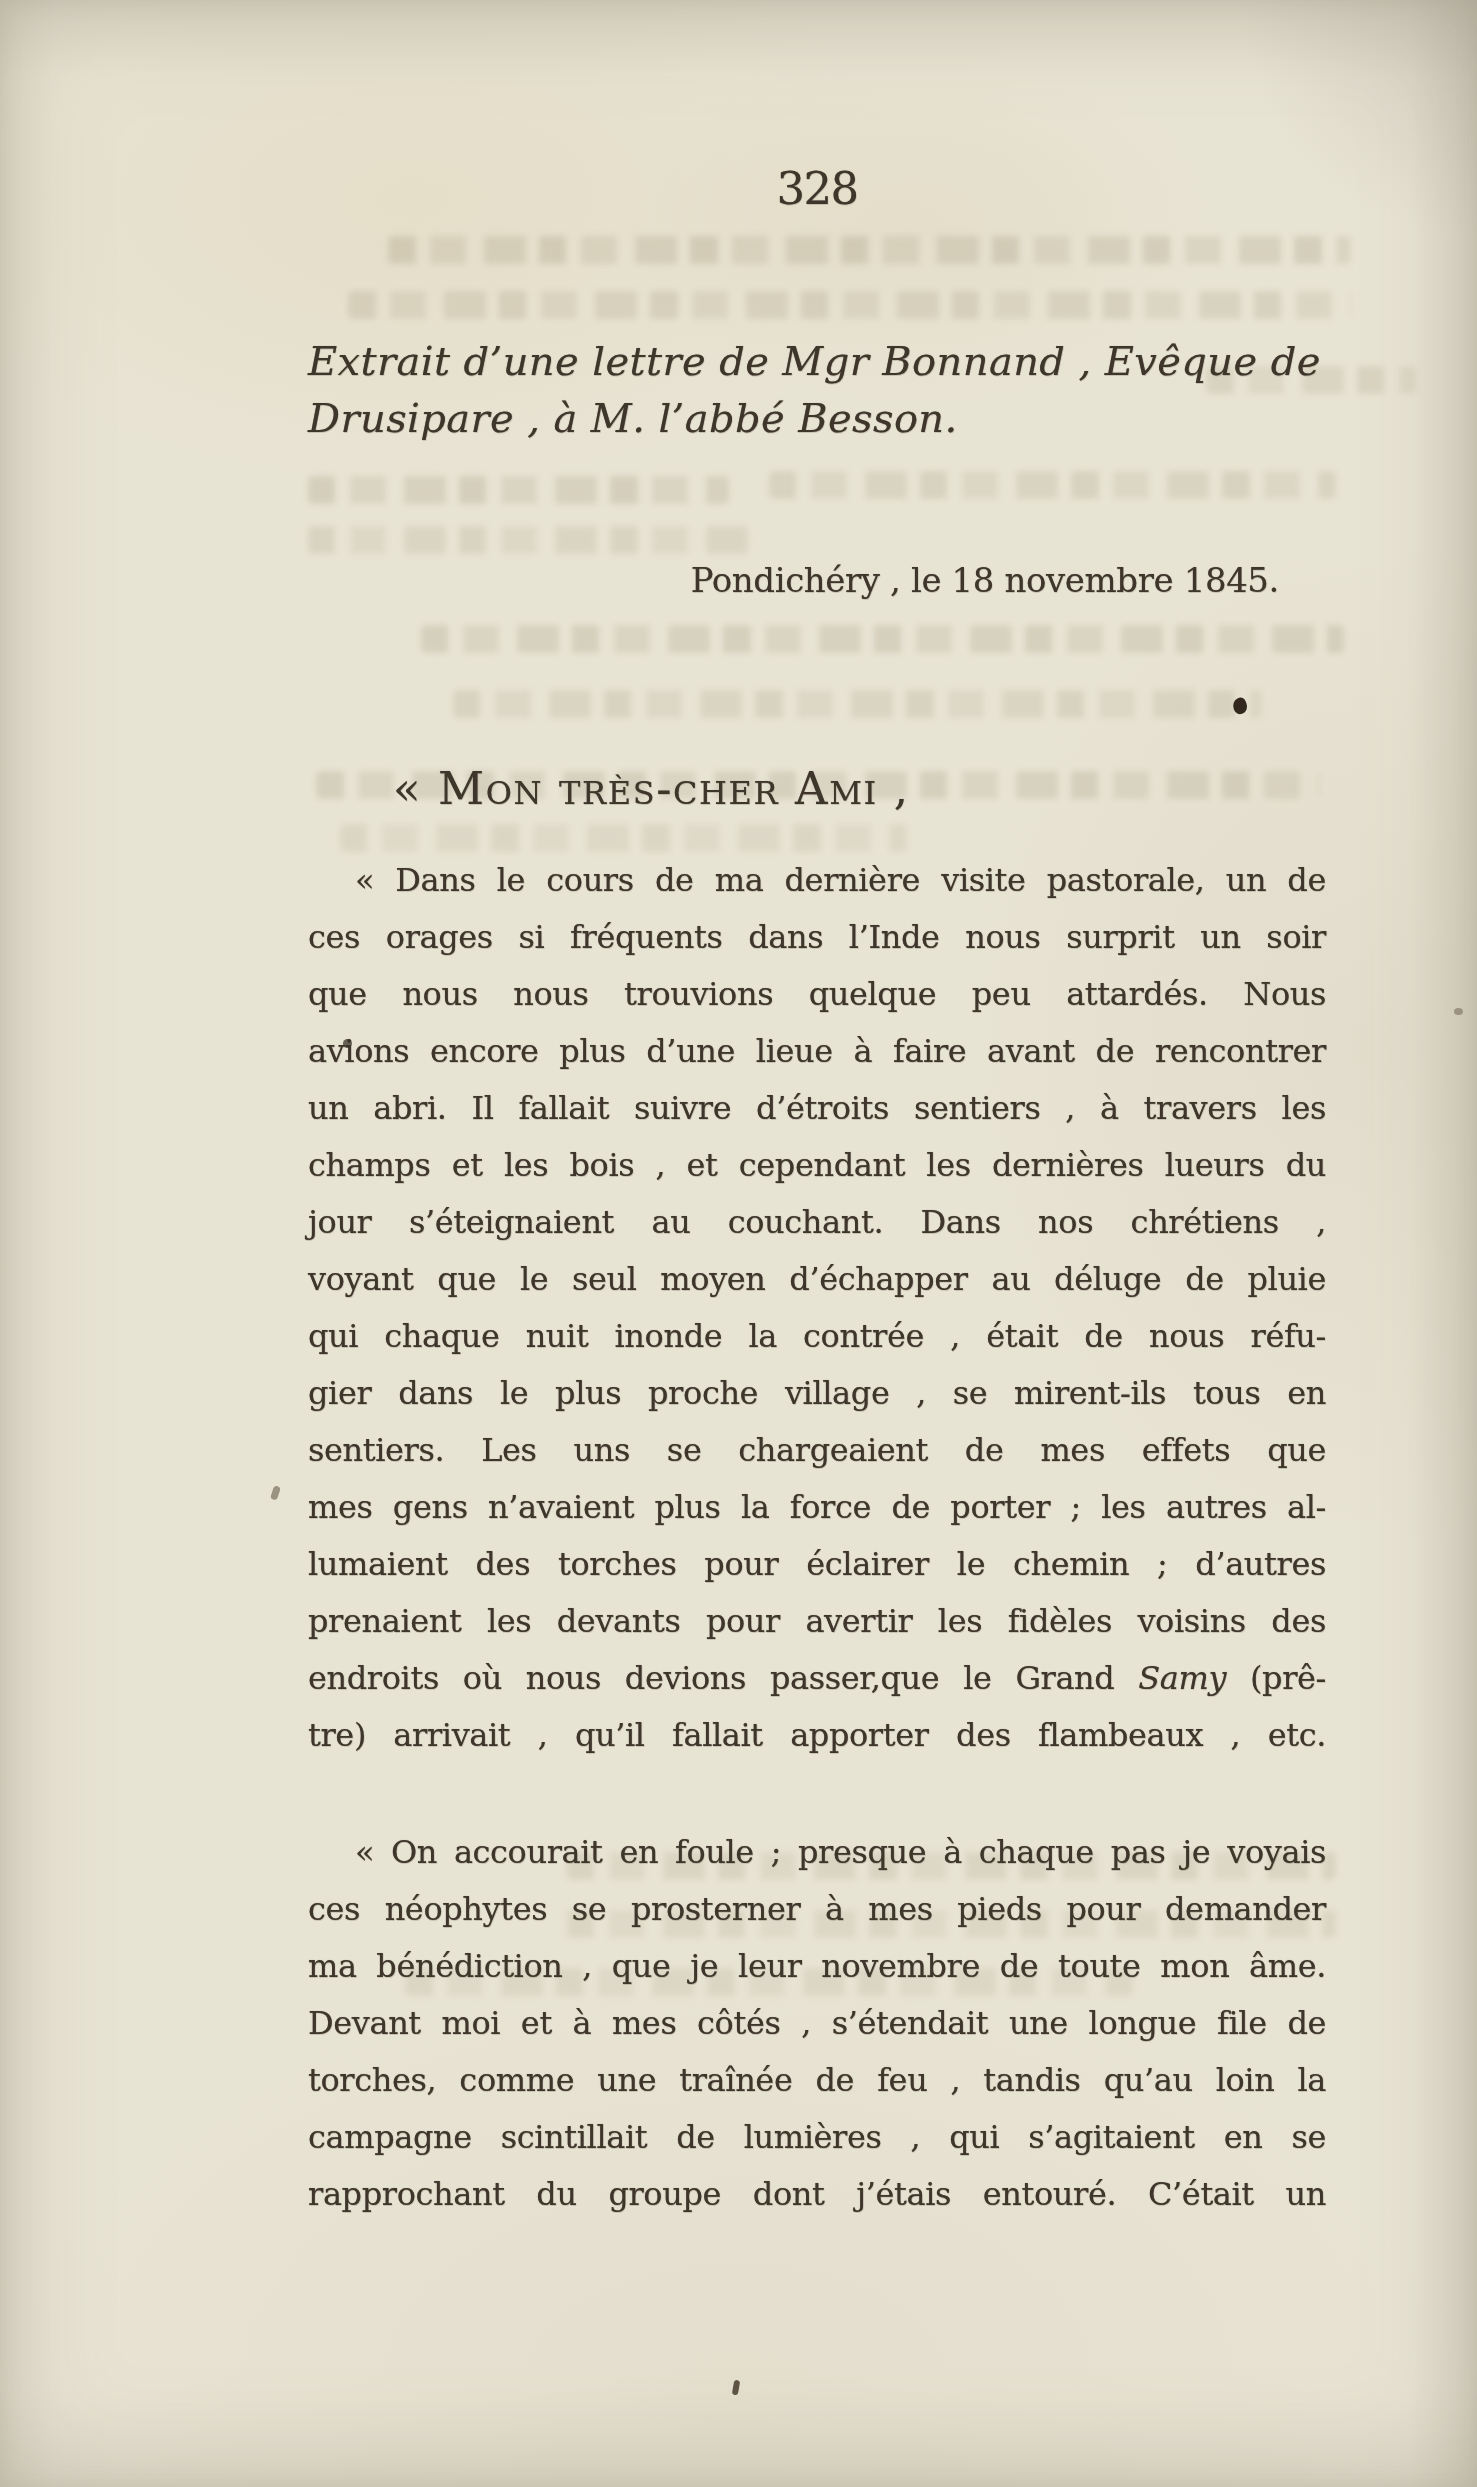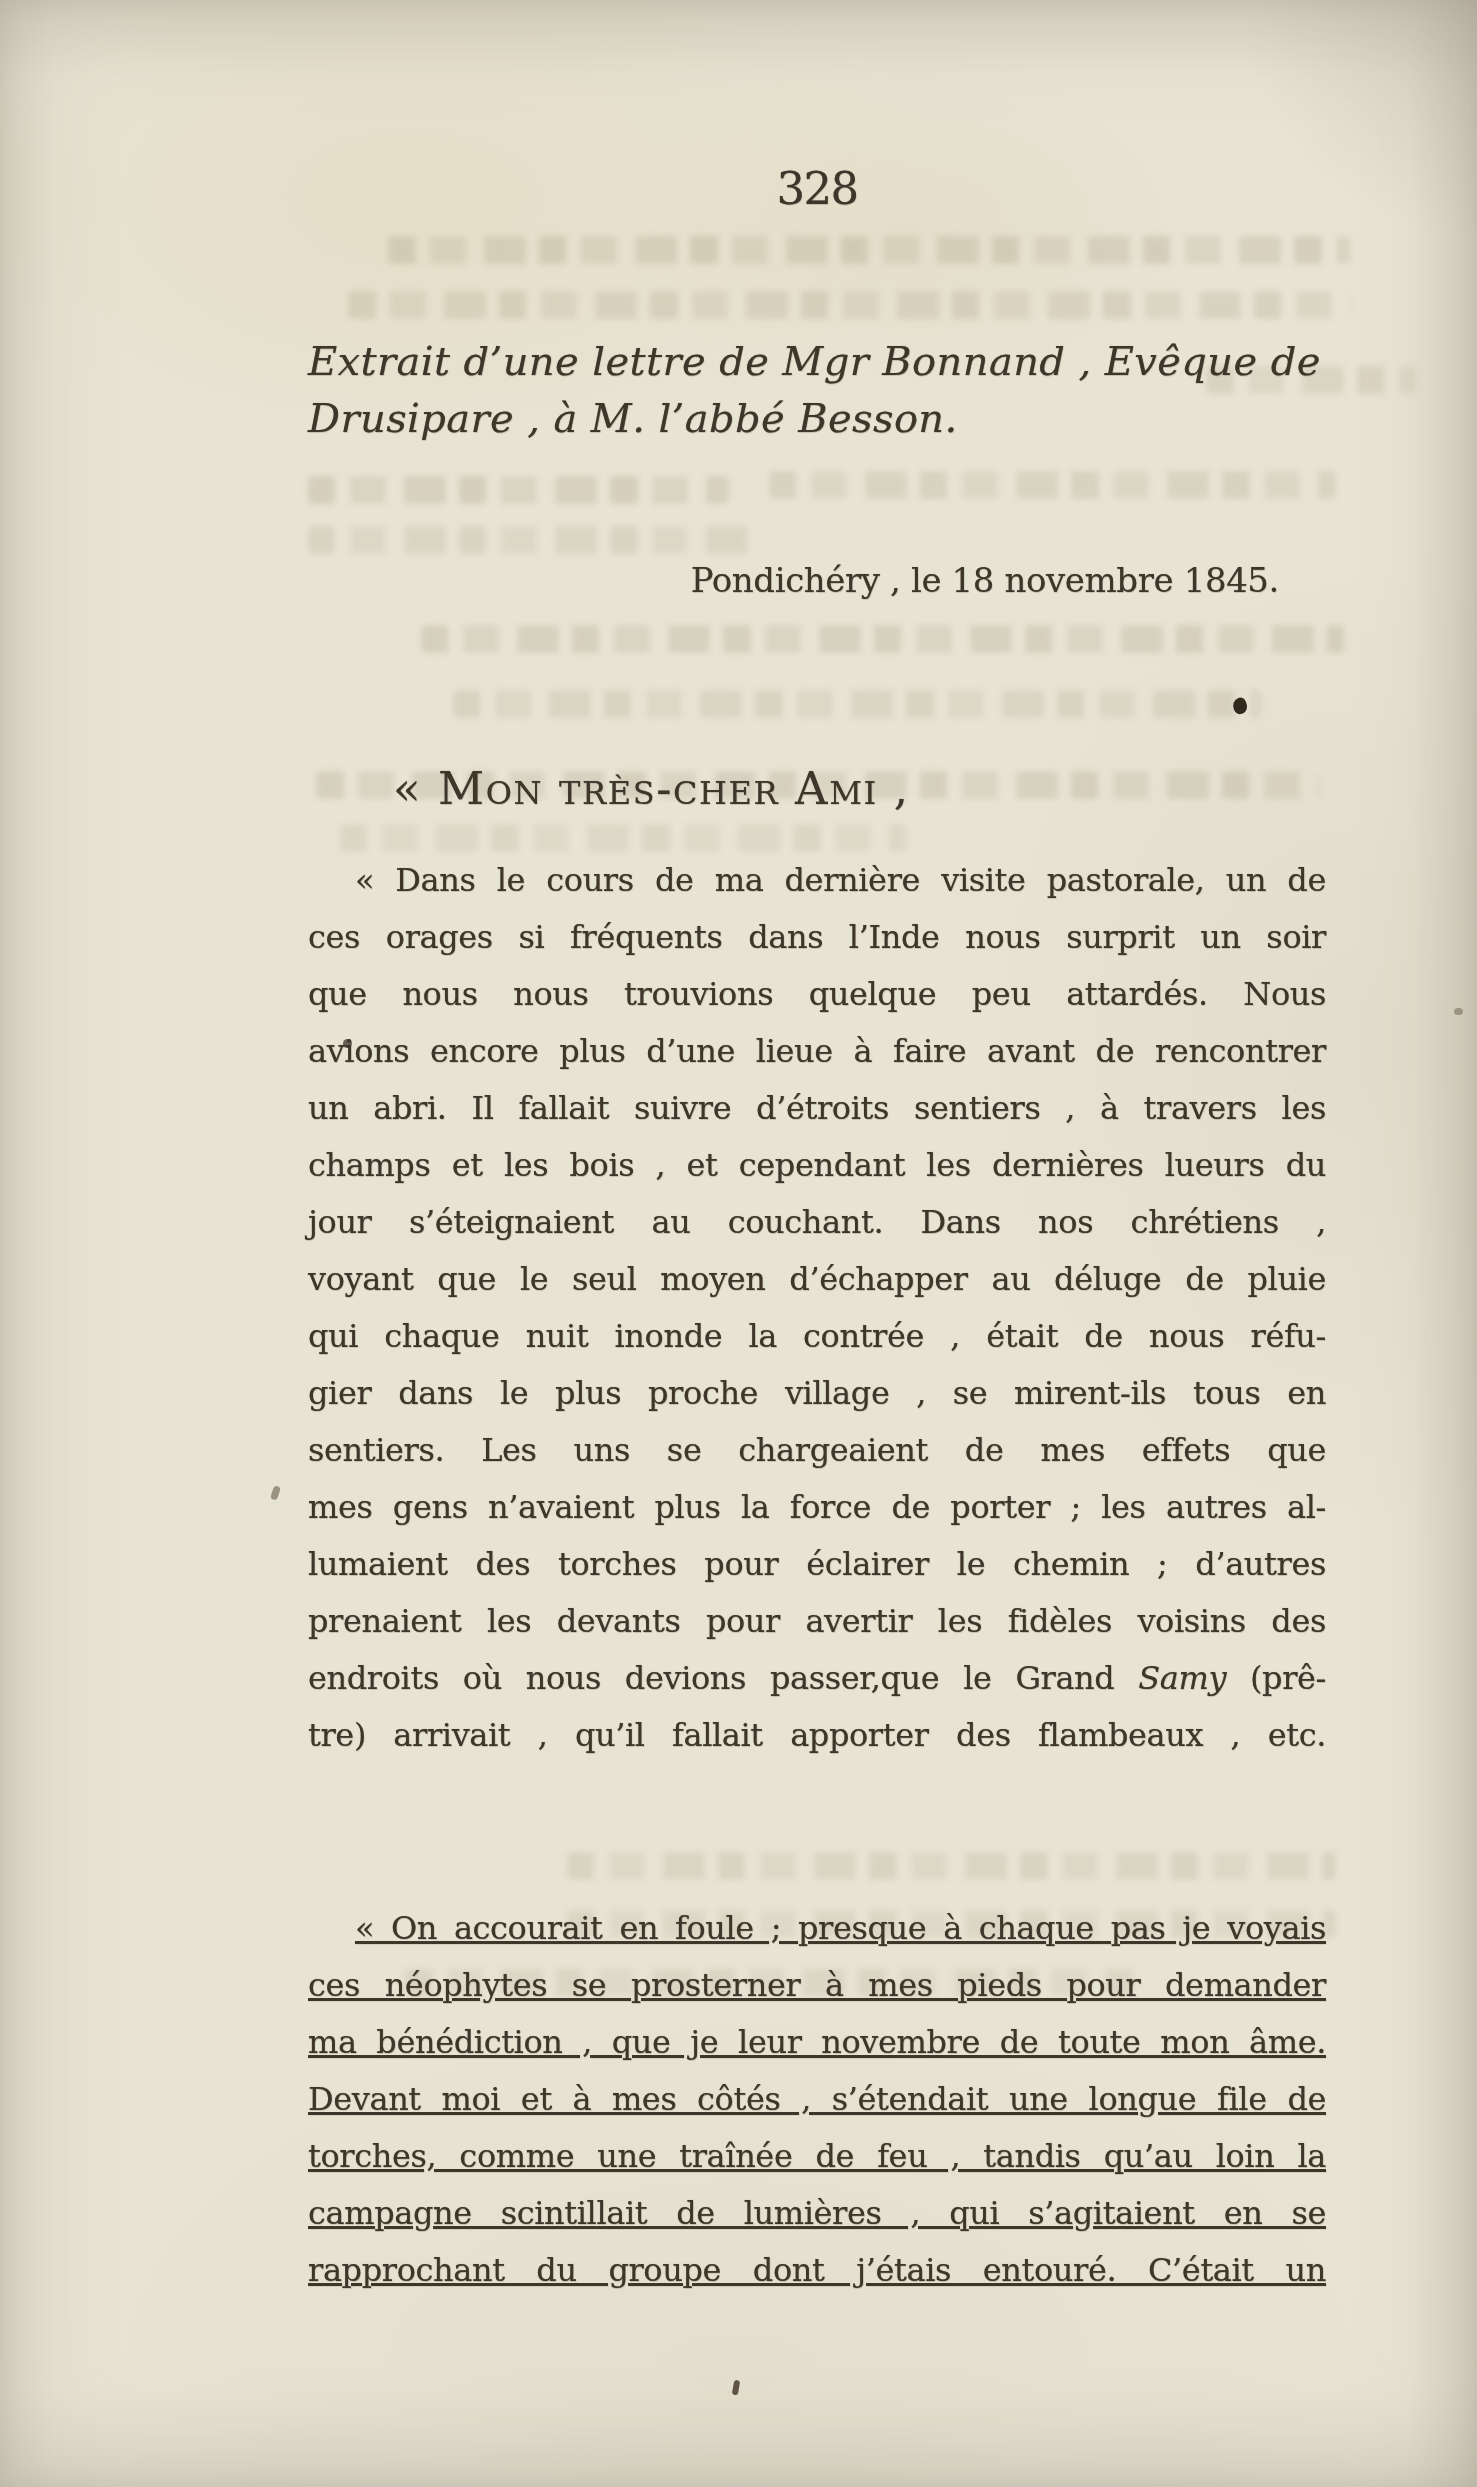--- a/index.html
+++ b/index.html
@@ -46,21 +46,21 @@
   .salutation{
     top:760px;left:393px;
     font-size:45px;font-variant:small-caps;
     letter-spacing:1.6px;line-height:57px;
   }
   .para{
     position:absolute;left:308px;width:1018px;
     font-size:32px;line-height:57px;letter-spacing:-0.4px;
   }
   .para1{top:852px;}
-  .para2{top:1900px;text-decoration:underline;}
+  .para2{top:1824px;}
   .line{
     text-align:justify;text-align-last:justify;
     text-shadow: 0 0 0.8px rgba(63,54,43,.55), 0.6px 0.7px 0 rgba(63,54,43,.16);
   }
   .line.indent{padding-left:47px;}
   .ghost{
     position:absolute;height:27.5px;
     filter:blur(3.2px);border-radius:4.9px;
     background:repeating-linear-gradient(90deg,
       rgba(146,133,105,.45) 0 27.5px, rgba(146,133,105,0) 27.5px 42px,

